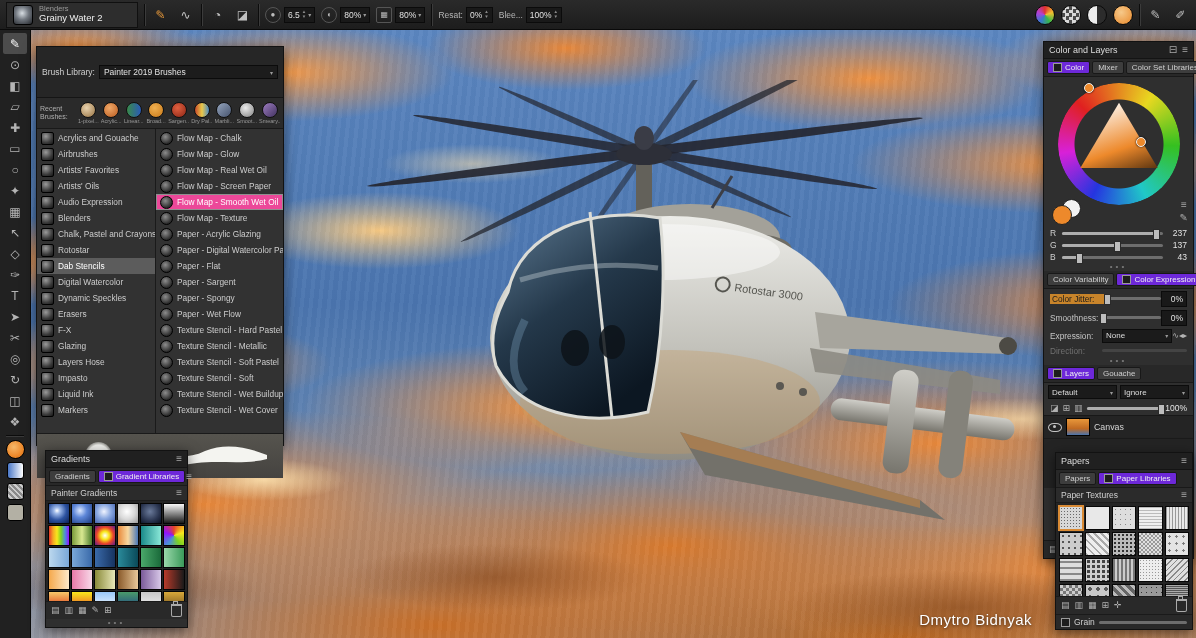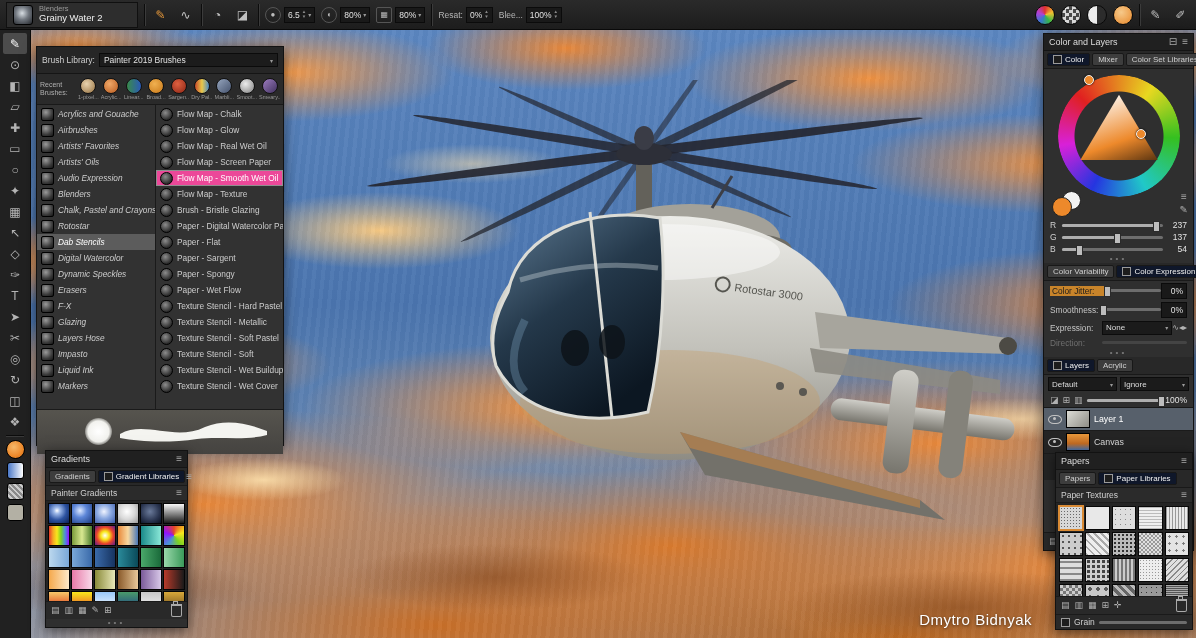--- a/index.html
+++ b/index.html
@@ -66,44 +66,44 @@
     radial-gradient(ellipse 180px 40px at 8% 92%, rgba(120,60,20,.45), transparent 75%),
     repeating-linear-gradient(96deg, rgba(255,255,255,.035) 0 4px, rgba(0,0,0,.02) 4px 9px);}
   #signature{position:absolute;right:164px;bottom:10px;color:#fff;font-size:15px;
     text-shadow:0 1px 3px rgba(0,0,0,.65);letter-spacing:.5px;}
   
   .panel{position:absolute;background:#2f2f2f;border:1px solid #121212;box-shadow:0 3px 12px rgba(0,0,0,.55);z-index:70;box-sizing:border-box;}
   .phead{height:16px;display:flex;align-items:center;justify-content:space-between;padding:0 5px;background:#202020;border-bottom:1px solid #141414;color:#ddd;font-size:9px;}
   .menu-ic{color:#a8a8a8;font-size:10px;line-height:1;}
   .ptabs{display:flex;align-items:center;background:#282828;border-bottom:1px solid #191919;padding:1px 2px;}
   .ptab{display:flex;align-items:center;gap:3px;padding:1px 5px;background:#3d3d3d;border:1px solid #181818;border-radius:2px;margin:1px;font-size:8px;color:#cfcfcf;white-space:nowrap;}
-  .ptab.on{background:#0f172a;color:#efefef;}
+  .ptab.on{background:#6d28d9;color:#efefef;}
   .chk{width:7px;height:7px;border:1px solid #9a9a9a;display:inline-block;background:#1d1d1d;}
   .sect-label{display:flex;align-items:center;justify-content:space-between;padding:2px 5px;font-size:8.5px;color:#cfcfcf;background:#2b2b2b;border-bottom:1px solid #1c1c1c;}
   .grip{text-align:center;color:#7a7a7a;font-size:8px;letter-spacing:3px;height:8px;line-height:8px;}
   .pbottom{display:flex;align-items:center;gap:5px;padding:2px 5px;border-top:1px solid #1a1a1a;background:#292929;}
   .mini-ic{color:#b0b0b0;font-size:9px;line-height:1;}
   .trash{width:9px;height:10px;border:1px solid #aaa;border-top-width:2px;border-radius:0 0 2px 2px;position:relative;margin-left:auto;}
   .trash::before{content:"";position:absolute;top:-5px;left:1px;width:3px;height:2px;border:1px solid #aaa;}
   .track{height:3px;background:#6d6d6d;border-radius:2px;position:relative;flex:1;}
   .track .fill{position:absolute;left:0;top:0;bottom:0;background:#aeaeae;border-radius:2px;}
   .track .th{position:absolute;top:-3px;width:5px;height:9px;background:#bdbdbd;border:1px solid #2a2a2a;margin-left:-3px;}
   .track.dim{background:#444;}
   
   #brush-panel{left:36px;top:46px;width:248px;height:400px;background:#323232;}
-  .bl-head{height:18px;display:flex;align-items:center;padding:4px 5px;background:#262626;border-bottom:1px solid #151515;}
+  .bl-head{height:18px;display:flex;align-items:center;padding:16px 5px;background:#262626;border-bottom:1px solid #151515;}
   .bl-select{flex:1;margin-left:4px;background:#1c1c1c;border:1px solid #0b0b0b;height:12px;display:flex;align-items:center;justify-content:space-between;padding:0 4px;color:#e0e0e0;font-size:8.5px;}
   #recent-bar{height:30px;display:flex;align-items:center;background:#2a2a2a;border-bottom:1px solid #191919;padding:0 3px;}
   #recent-label{width:38px;font-size:7px;color:#b0b0b0;line-height:1.15;}
   #recent-list{display:flex;flex:1;gap:2px;overflow:hidden;}
   .recent{width:21px;display:flex;flex-direction:column;align-items:center;}
   .recent-dab{width:14px;height:14px;border-radius:50%;border:1px solid #111;}
   .recent-name{font-size:5.5px;color:#9a9a9a;max-width:21px;overflow:hidden;white-space:nowrap;}
   #bl-cols{display:flex;height:304px;border-bottom:1px solid #1a1a1a;}
-  #cat-list{width:118px;border-right:1px solid #1a1a1a;overflow:hidden;padding-top:1px;font-style:italic;}
+  #cat-list{width:118px;border-right:1px solid #1a1a1a;overflow:hidden;padding-top:1px;}
   #var-list{flex:1;overflow:hidden;padding-top:1px;}
   .cat-row,.var-row{height:16px;display:flex;align-items:center;gap:4px;padding:0 4px;color:#cdcdcd;font-size:8.3px;white-space:nowrap;overflow:hidden;}
   .cat-row.sel{background:#5c5c5c;color:#fff;}
   .var-row.sel{background:#ec4899;color:#fff;outline:1px solid #8f8f8f;outline-offset:-1px;}
   .cat-icon{width:11px;height:11px;flex:0 0 11px;border-radius:2px;border:1px solid #000;
     background:radial-gradient(circle at 35% 30%, #9a9a9a 0%, #3c3c3c 60%, #141414 100%);}
   .var-icon{width:11px;height:11px;flex:0 0 11px;border-radius:50%;border:1px solid #000;
     background:radial-gradient(circle at 40% 35%, #8d8d8d 0%, #2c2c2c 70%);}
   #stroke-preview{height:44px;background:linear-gradient(#56544e,#454340);position:relative;overflow:hidden;}
   #stroke-dab{position:absolute;left:48px;top:8px;width:27px;height:27px;border-radius:50%;
@@ -112,21 +112,21 @@
   #gradients-panel{left:45px;top:450px;width:143px;height:178px;display:flex;flex-direction:column;}
   #grad-grid{display:grid;grid-template-columns:repeat(6,1fr);gap:1px;padding:2px;background:#242424;flex:1;overflow:hidden;align-content:start;}
   .gswatch{height:19px;border:1px solid #050505;}
   
   #papers-panel{left:1055px;top:452px;width:138px;height:178px;display:flex;flex-direction:column;}
   #paper-grid{display:grid;grid-template-columns:repeat(5,1fr);gap:2px;padding:3px;background:#242424;flex:1;overflow:hidden;align-content:start;}
   .pswatch{height:22px;border:1px solid #070707;}
   .pswatch.sel{outline:2px solid #d98a34;outline-offset:-1px;}
   .grain-bar{display:flex;align-items:center;gap:4px;padding:2px 5px;background:#292929;border-top:1px solid #1a1a1a;font-size:8.5px;color:#cfcfcf;}
   
-  #color-panel{left:1043px;top:33px;width:151px;height:518px;display:flex;flex-direction:column;}
+  #color-panel{left:1043px;top:41px;width:151px;height:518px;display:flex;flex-direction:column;}
   #wheel-wrap{position:relative;height:150px;background:#2f2f2f;}
   #hue-ring{position:absolute;left:14px;top:6px;width:122px;height:122px;border-radius:50%;
     background:conic-gradient(from -45deg, #e02020, #e8d820 22%, #35c020 38%, #20c8c8 55%, #2535e0 70%, #d820d8 85%, #e02020);
     -webkit-mask:radial-gradient(circle, transparent 0 44px, #000 45px);
             mask:radial-gradient(circle, transparent 0 44px, #000 45px);}
   #sv-tri{position:absolute;left:32px;top:24px;width:86px;height:86px;
     clip-path:polygon(50% 2%, 95% 78%, 5% 78%);
     background:linear-gradient(160deg, #ffffff 8%, #ed892b 55%, #000000 100%);}
   .marker{position:absolute;width:8px;height:8px;border:1.5px solid #f0f0f0;border-radius:50%;box-shadow:0 0 2px #000;}
   #hue-marker{left:40px;top:6px;background:#ed892b;}
@@ -470,21 +470,21 @@
           <div class="var-row sel">
             <div class="var-icon"></div>
             <div class="var-label">Flow Map - Smooth Wet Oil</div>
           </div>
           <div class="var-row">
             <div class="var-icon"></div>
             <div class="var-label">Flow Map - Texture</div>
           </div>
           <div class="var-row">
             <div class="var-icon"></div>
-            <div class="var-label">Brush - Bristle Glazing</div>
+            <div class="var-label">Paper - Acrylic Glazing</div>
           </div>
           <div class="var-row">
             <div class="var-icon"></div>
             <div class="var-label">Paper - Digital Watercolor Par</div>
           </div>
           <div class="var-row">
             <div class="var-icon"></div>
             <div class="var-label">Paper - Flat</div>
           </div>
           <div class="var-row">
@@ -646,21 +646,21 @@
           <div class="th" style="left:54%;"></div>
         </div>
       <span class="rgb-val">137</span>
     </div>
     <div class="rgb-row">
       <span class="rgb-letter">B</span>
       <div class="track">
           <div class="fill" id="fill-b" style="width: 17%;"></div>
           <div class="th" style="left:17%;"></div>
         </div>
-      <span class="rgb-val">54</span>
+      <span class="rgb-val">43</span>
     </div>
     <div class="grip">•••</div>
 
     <div class="ptabs">
       <div class="ptab">
           <span>Color Variability</span>
         </div>
       <div class="ptab on">
         <span class="chk"></span>
         <span>Color Expression</span>
@@ -698,21 +698,21 @@
       <div class="track dim"></div>
     </div>
     <div class="grip">•••</div>
 
     <div class="ptabs">
       <div class="ptab on">
         <span class="chk"></span>
         <span>Layers</span>
       </div>
       <div class="ptab">
-          <span>Acrylic</span>
+          <span>Gouache</span>
         </div>
     </div>
     <div id="comp-row">
       <div class="mini-dd" id="blendmode-dd">
         <span>Default</span>
           <span class="dd">▾</span>
       </div>
       <div class="mini-dd" id="ignore-dd">
         <span>Ignore</span>
           <span class="dd">▾</span>
@@ -722,25 +722,20 @@
       <span class="mini-ic">◪</span>
       <span class="mini-ic">⊞</span>
       <span class="mini-ic">▥</span>
       <div class="track">
           <div class="fill" style="width:100%;"></div>
           <div class="th" style="left:99%;"></div>
         </div>
       <span style="font-size:8.5px;color:#e3e3e3;">100%</span>
     </div>
     <div id="layer-list">
-        <div class="layer-row sel">
-          <div class="eye"></div>
-          <div class="layer-thumb" style="background: linear-gradient(135deg, rgb(220, 220, 214), rgb(143, 141, 133));"></div>
-          <div class="layer-name">Layer 1</div>
-        </div>
         <div class="layer-row">
           <div class="eye"></div>
           <div class="layer-thumb" style="background: linear-gradient(rgb(232, 151, 58) 0%, rgb(192, 106, 34) 60%, rgb(74, 116, 174) 100%);"></div>
           <div class="layer-name">Canvas</div>
         </div>
       </div>
     <div class="pbottom">
       <span class="mini-ic">▤</span>
       <span class="mini-ic">◫</span>
       <span class="mini-ic">✎</span>

